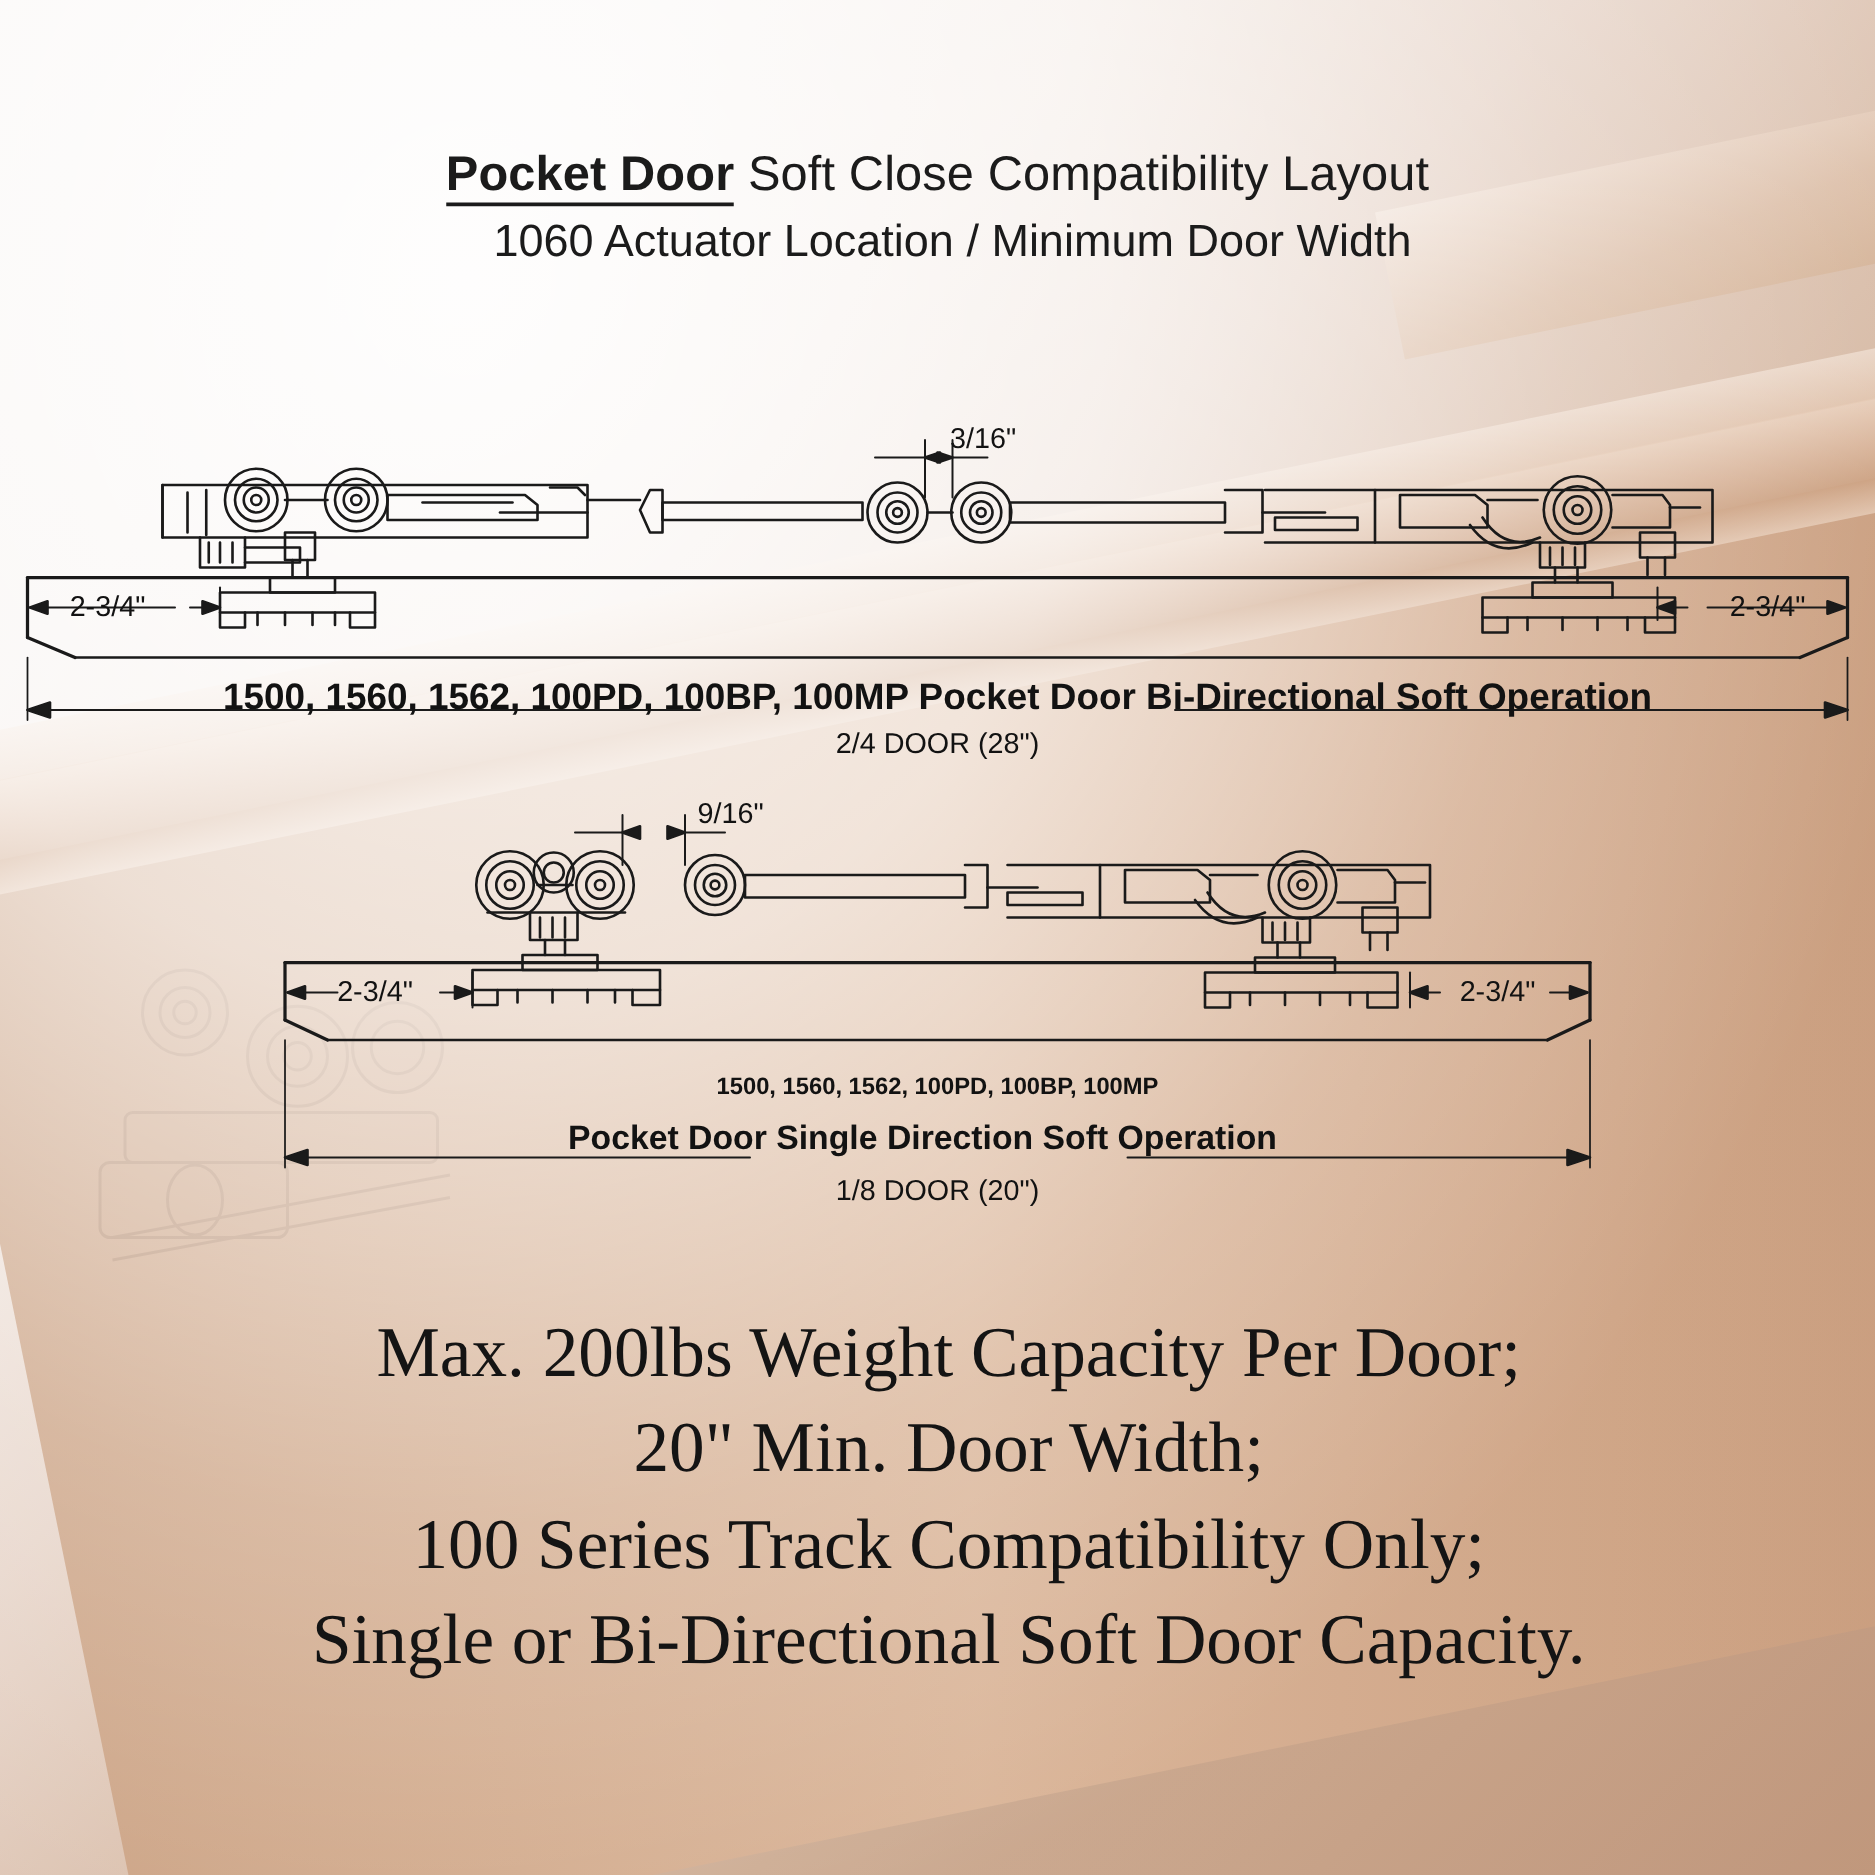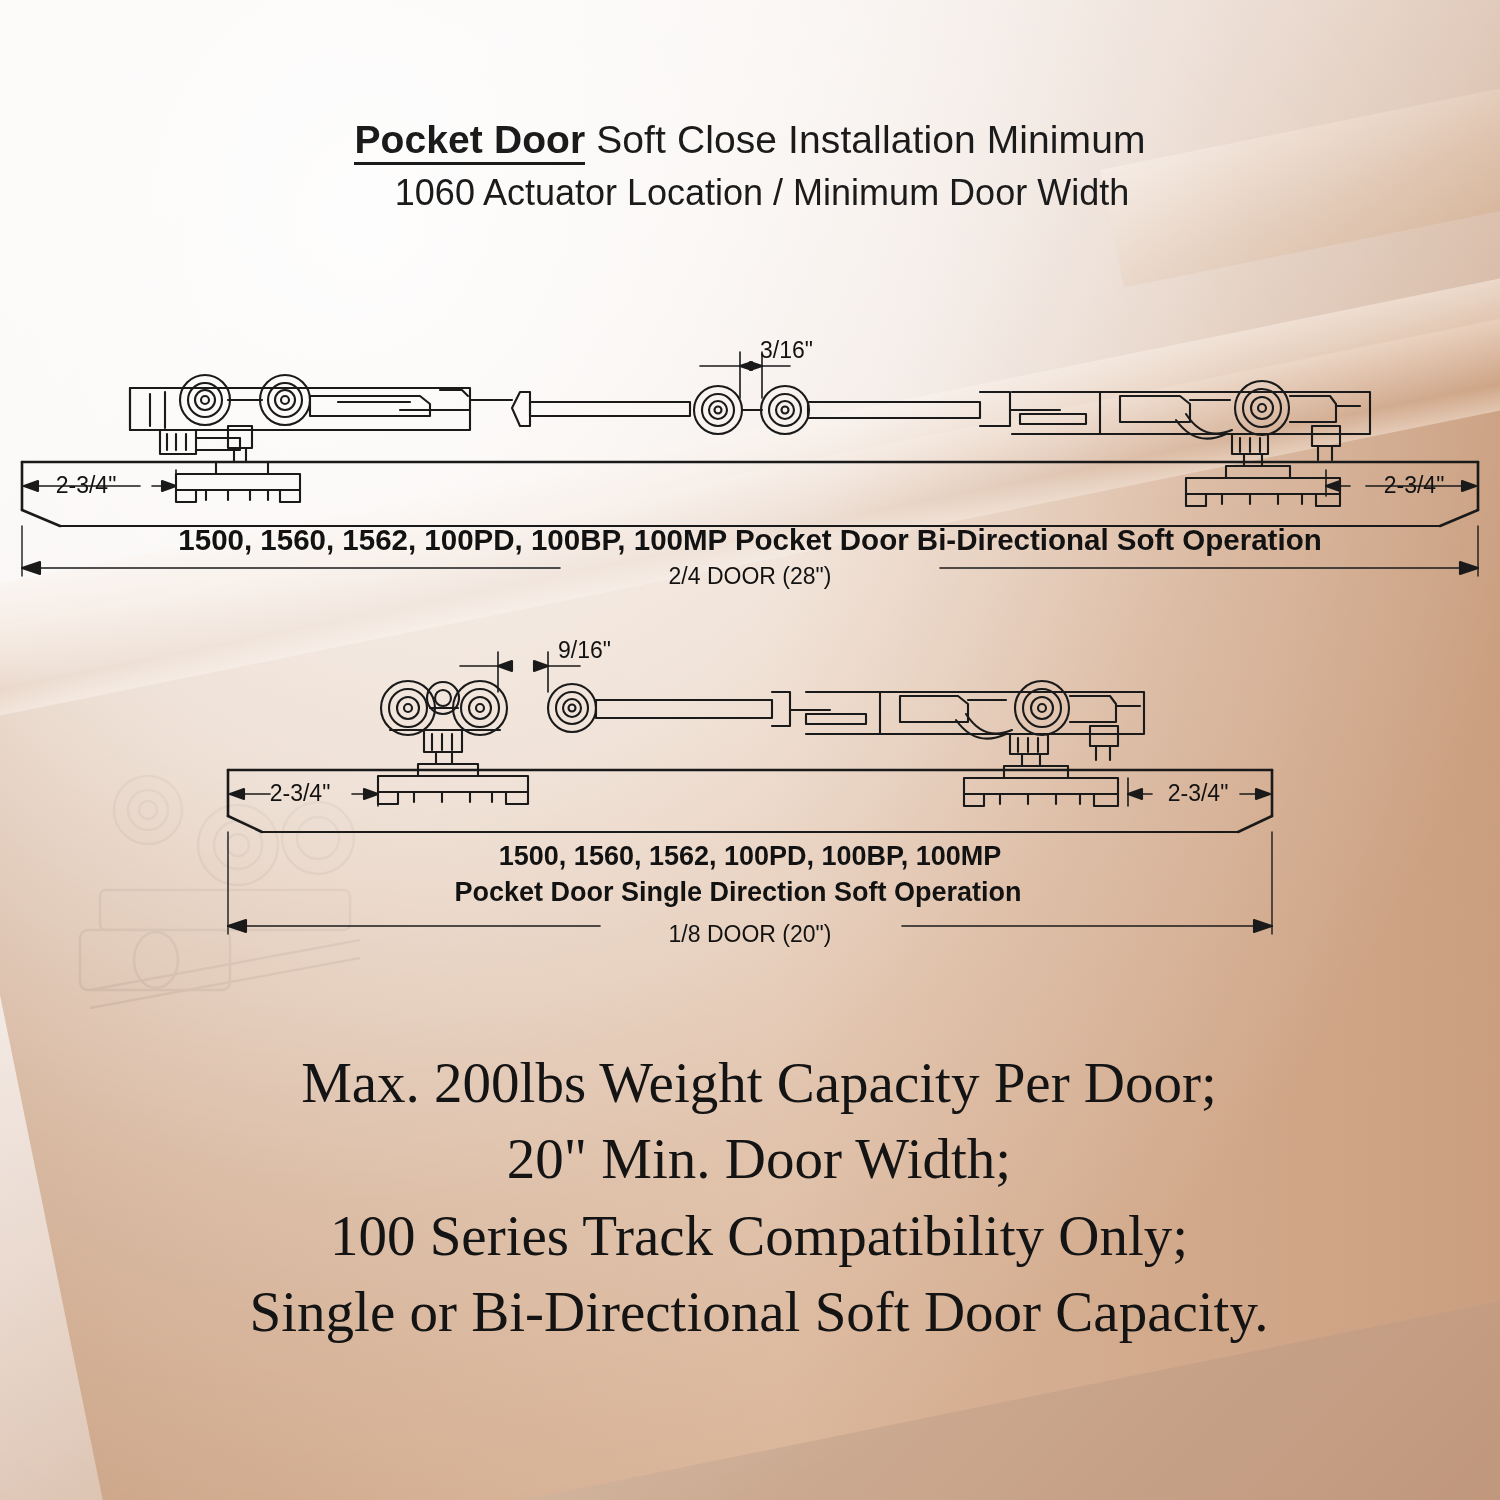--- a/index.html
+++ b/index.html
@@ -127,20 +127,21 @@
     width: 1500px;
     height: 340px;
   }
 
   .cap {
     position: absolute;
     z-index: 7;
     color: #121212;
     text-align: center;
     white-space: nowrap;
+    margin-top: 18px;
   }
   .cap-bold {
     font-weight: bold;
   }
 
   #cap-bi-title {
     top: 523px;
     left: 0;
     width: 1500px;
     font-size: 29.5px;
@@ -149,21 +150,21 @@
   #cap-bi-door {
     top: 563px;
     left: 0;
     width: 1500px;
     font-size: 23px;
   }
   #cap-sd-title-1 {
     top: 841px;
     left: 0;
     width: 1500px;
-    font-size: 27px;
+    font-size: 19px;
     font-weight: bold;
   }
   #cap-sd-title-2 {
     top: 877px;
     left: 0;
     width: 1476px;
     font-size: 27px;
     font-weight: bold;
   }
   #cap-sd-door {
@@ -216,21 +217,21 @@
         <ellipse cx="96" cy="220" rx="22" ry="28"></ellipse>
         <path d="M30 250 L300 200"></path>
         <path d="M30 268 L300 218"></path>
       </g>
     </svg>
     <div class="wash"></div>
   </div>
 
   <div class="title-wrap">
     <div class="title-line1">
-      <span class="title-strong">Pocket Door</span><span> Soft Close Installation Minimum</span>
+      <span class="title-strong">Pocket Door</span><span> Soft Close Compatibility Layout</span>
     </div>
     <div class="title-line2">1060 Actuator Location / Minimum Door Width</div>
   </div>
 
   <svg class="diagram" id="diagram-bidirectional" viewBox="0 0 1500 280">
     <g stroke="#1a1a1a" fill="none" stroke-width="2.1" stroke-linejoin="round" stroke-linecap="round">
 
       <path d="M130 58 L470 58 L470 100 L130 100 Z"></path>
       <path d="M130 58 L130 100"></path>
       <path d="M150 64 L150 96 M165 62 L165 98"></path>

